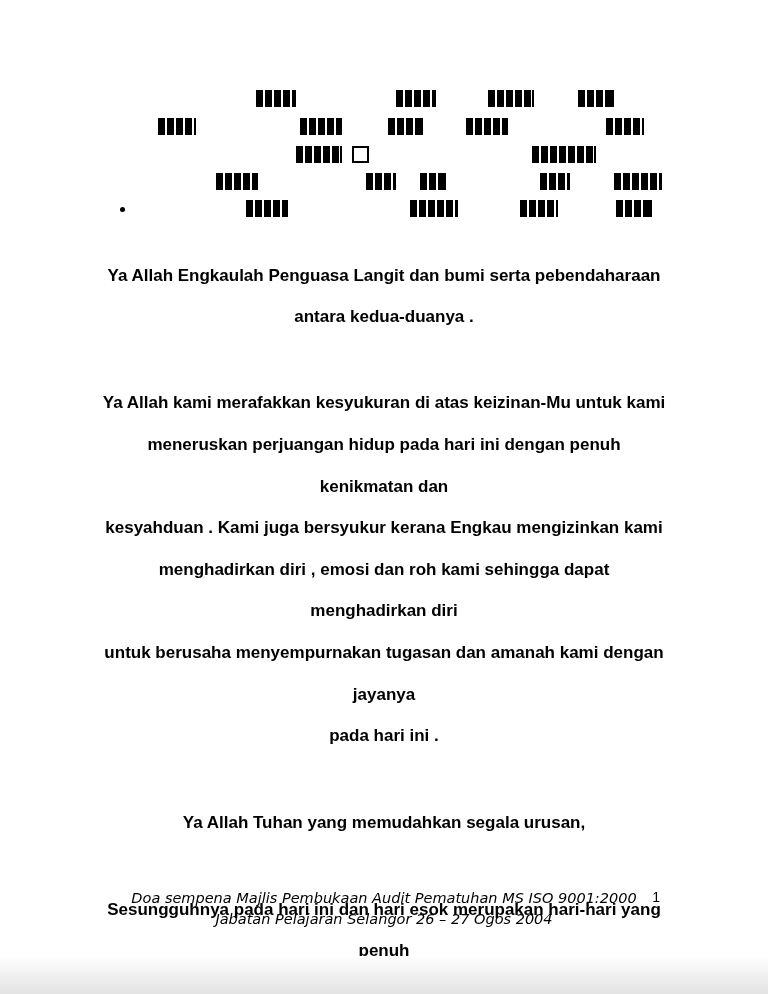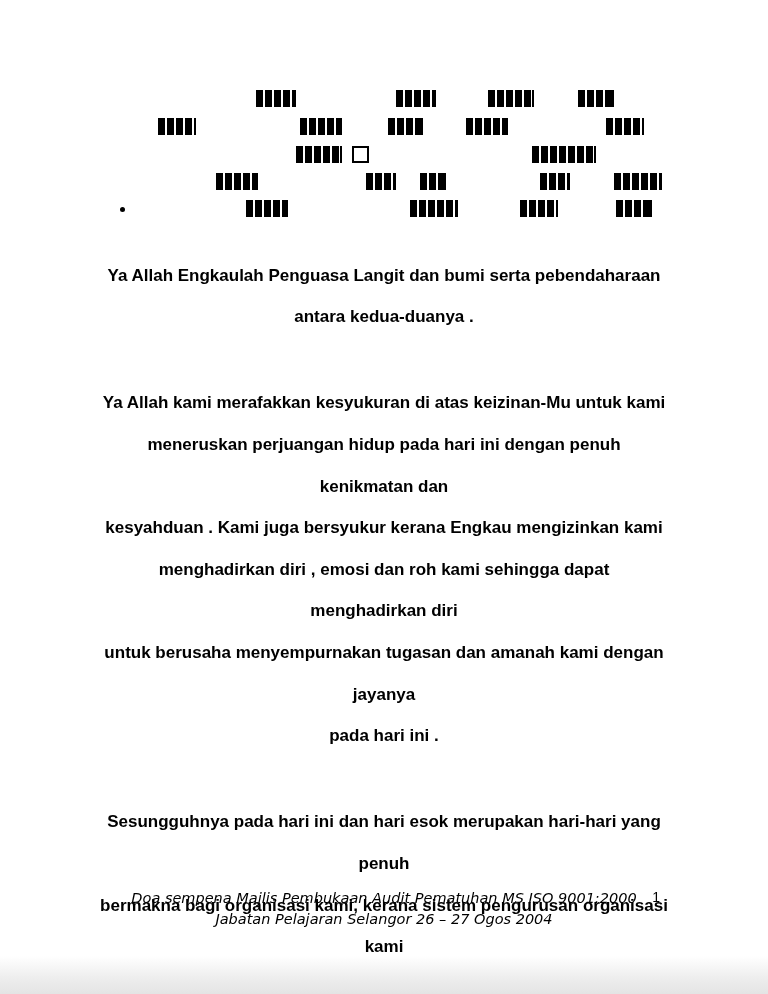--- a/index.html
+++ b/index.html
@@ -126,20 +126,21 @@
 
   <div class="textblock">
     <div class="doc-title">Ya Allah Engkaulah Penguasa Langit dan bumi serta pebendaharaan
 antara kedua-duanya .</div>
     <div class="doc-paragraph">Ya Allah kami merafakkan kesyukuran di atas keizinan-Mu untuk kami
 meneruskan perjuangan hidup pada hari ini dengan penuh kenikmatan dan
 kesyahduan . Kami juga bersyukur kerana Engkau mengizinkan kami
 menghadirkan diri , emosi dan roh kami sehingga dapat menghadirkan diri
 untuk berusaha menyempurnakan tugasan dan amanah kami dengan jayanya
 pada hari ini .</div>
+    <div class="doc-heading2">Ya Allah Tuhan yang memudahkan segala urusan,</div>
     <div class="doc-paragraph">Sesungguhnya pada hari ini dan hari esok merupakan hari-hari yang penuh
 bermakna bagi organisasi kami, kerana sistem pengurusan organisasi kami
 akan diaudit oleh pihak SIRIM untuk memastikan kualiti perkhidmatan yang
 kami berikan kepada pelanggan mematuhi piawaian MS ISO 9001:2000 yang
 bertaraf dunia, maka permudahkanlah segala urusan kami sehingga kami
 dapat mencapai objektif pengurusan berkualiti. Sesungguhnya kami amat
 mengetahui melalui lidah Nabi Mu bahawa Engkau amat mengasihi hamba-</div>
   </div>
 
   <div class="footer">Doa sempena Majlis Pembukaan Audit Pematuhan MS ISO 9001:2000

